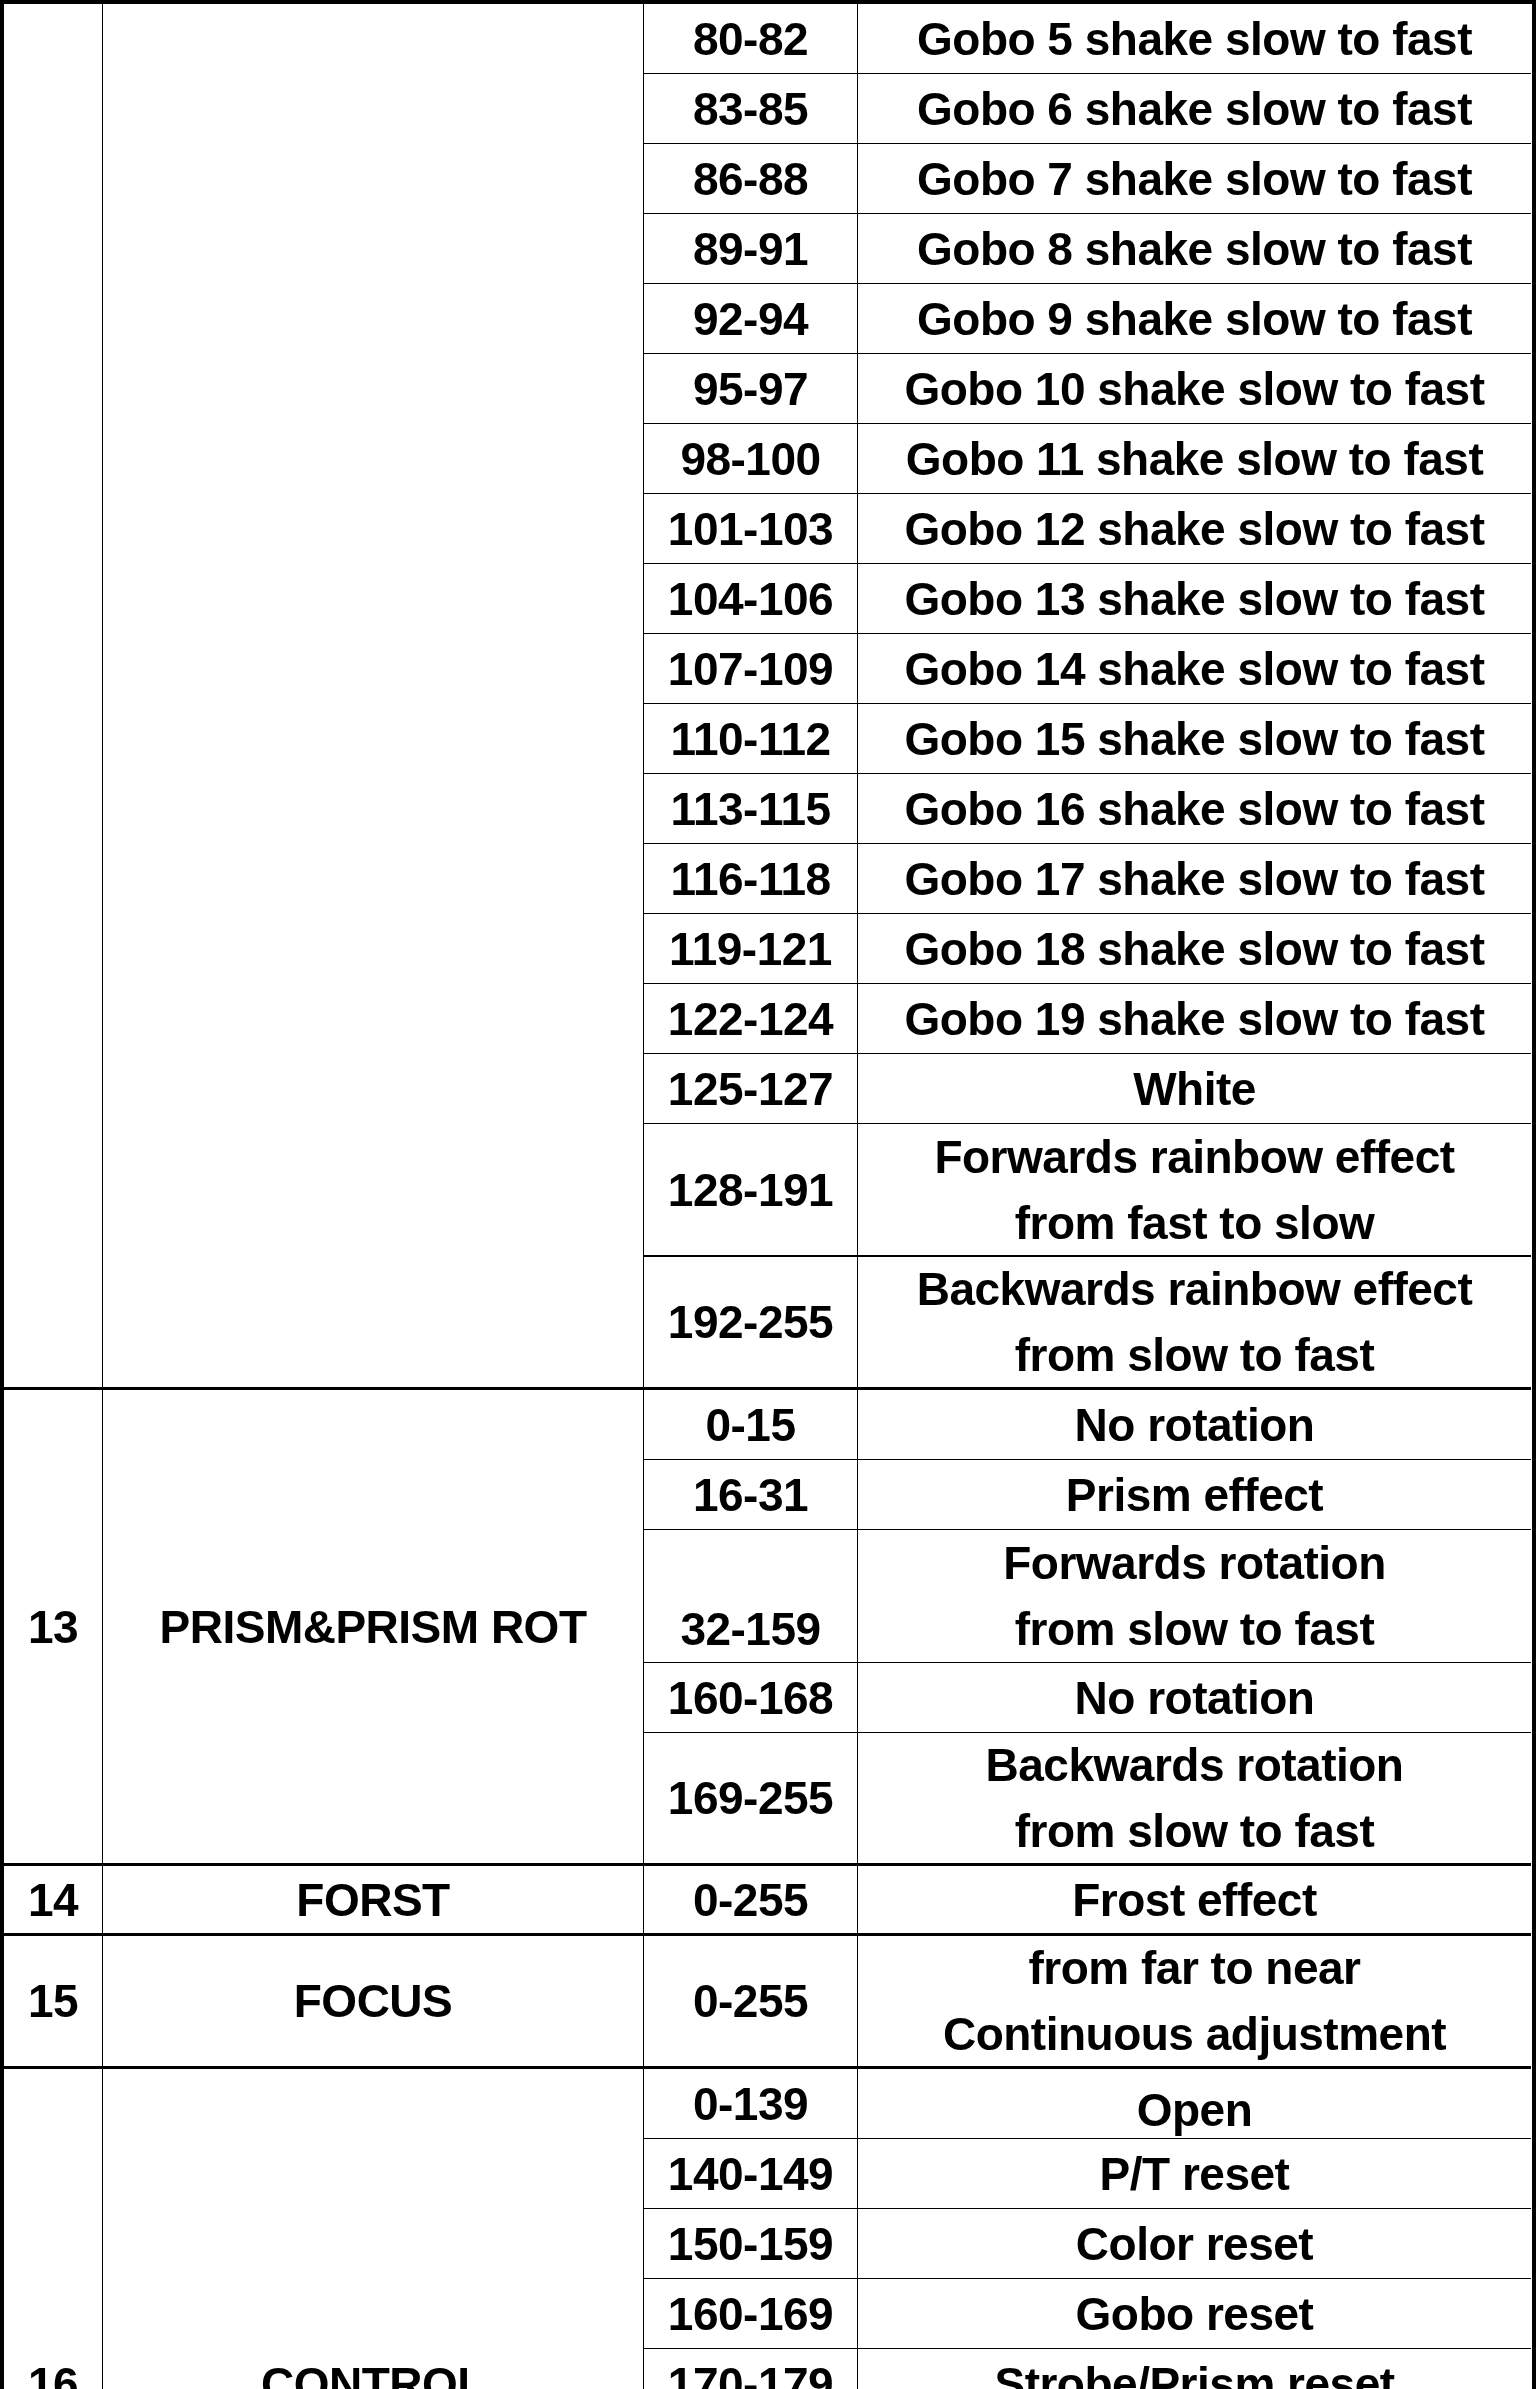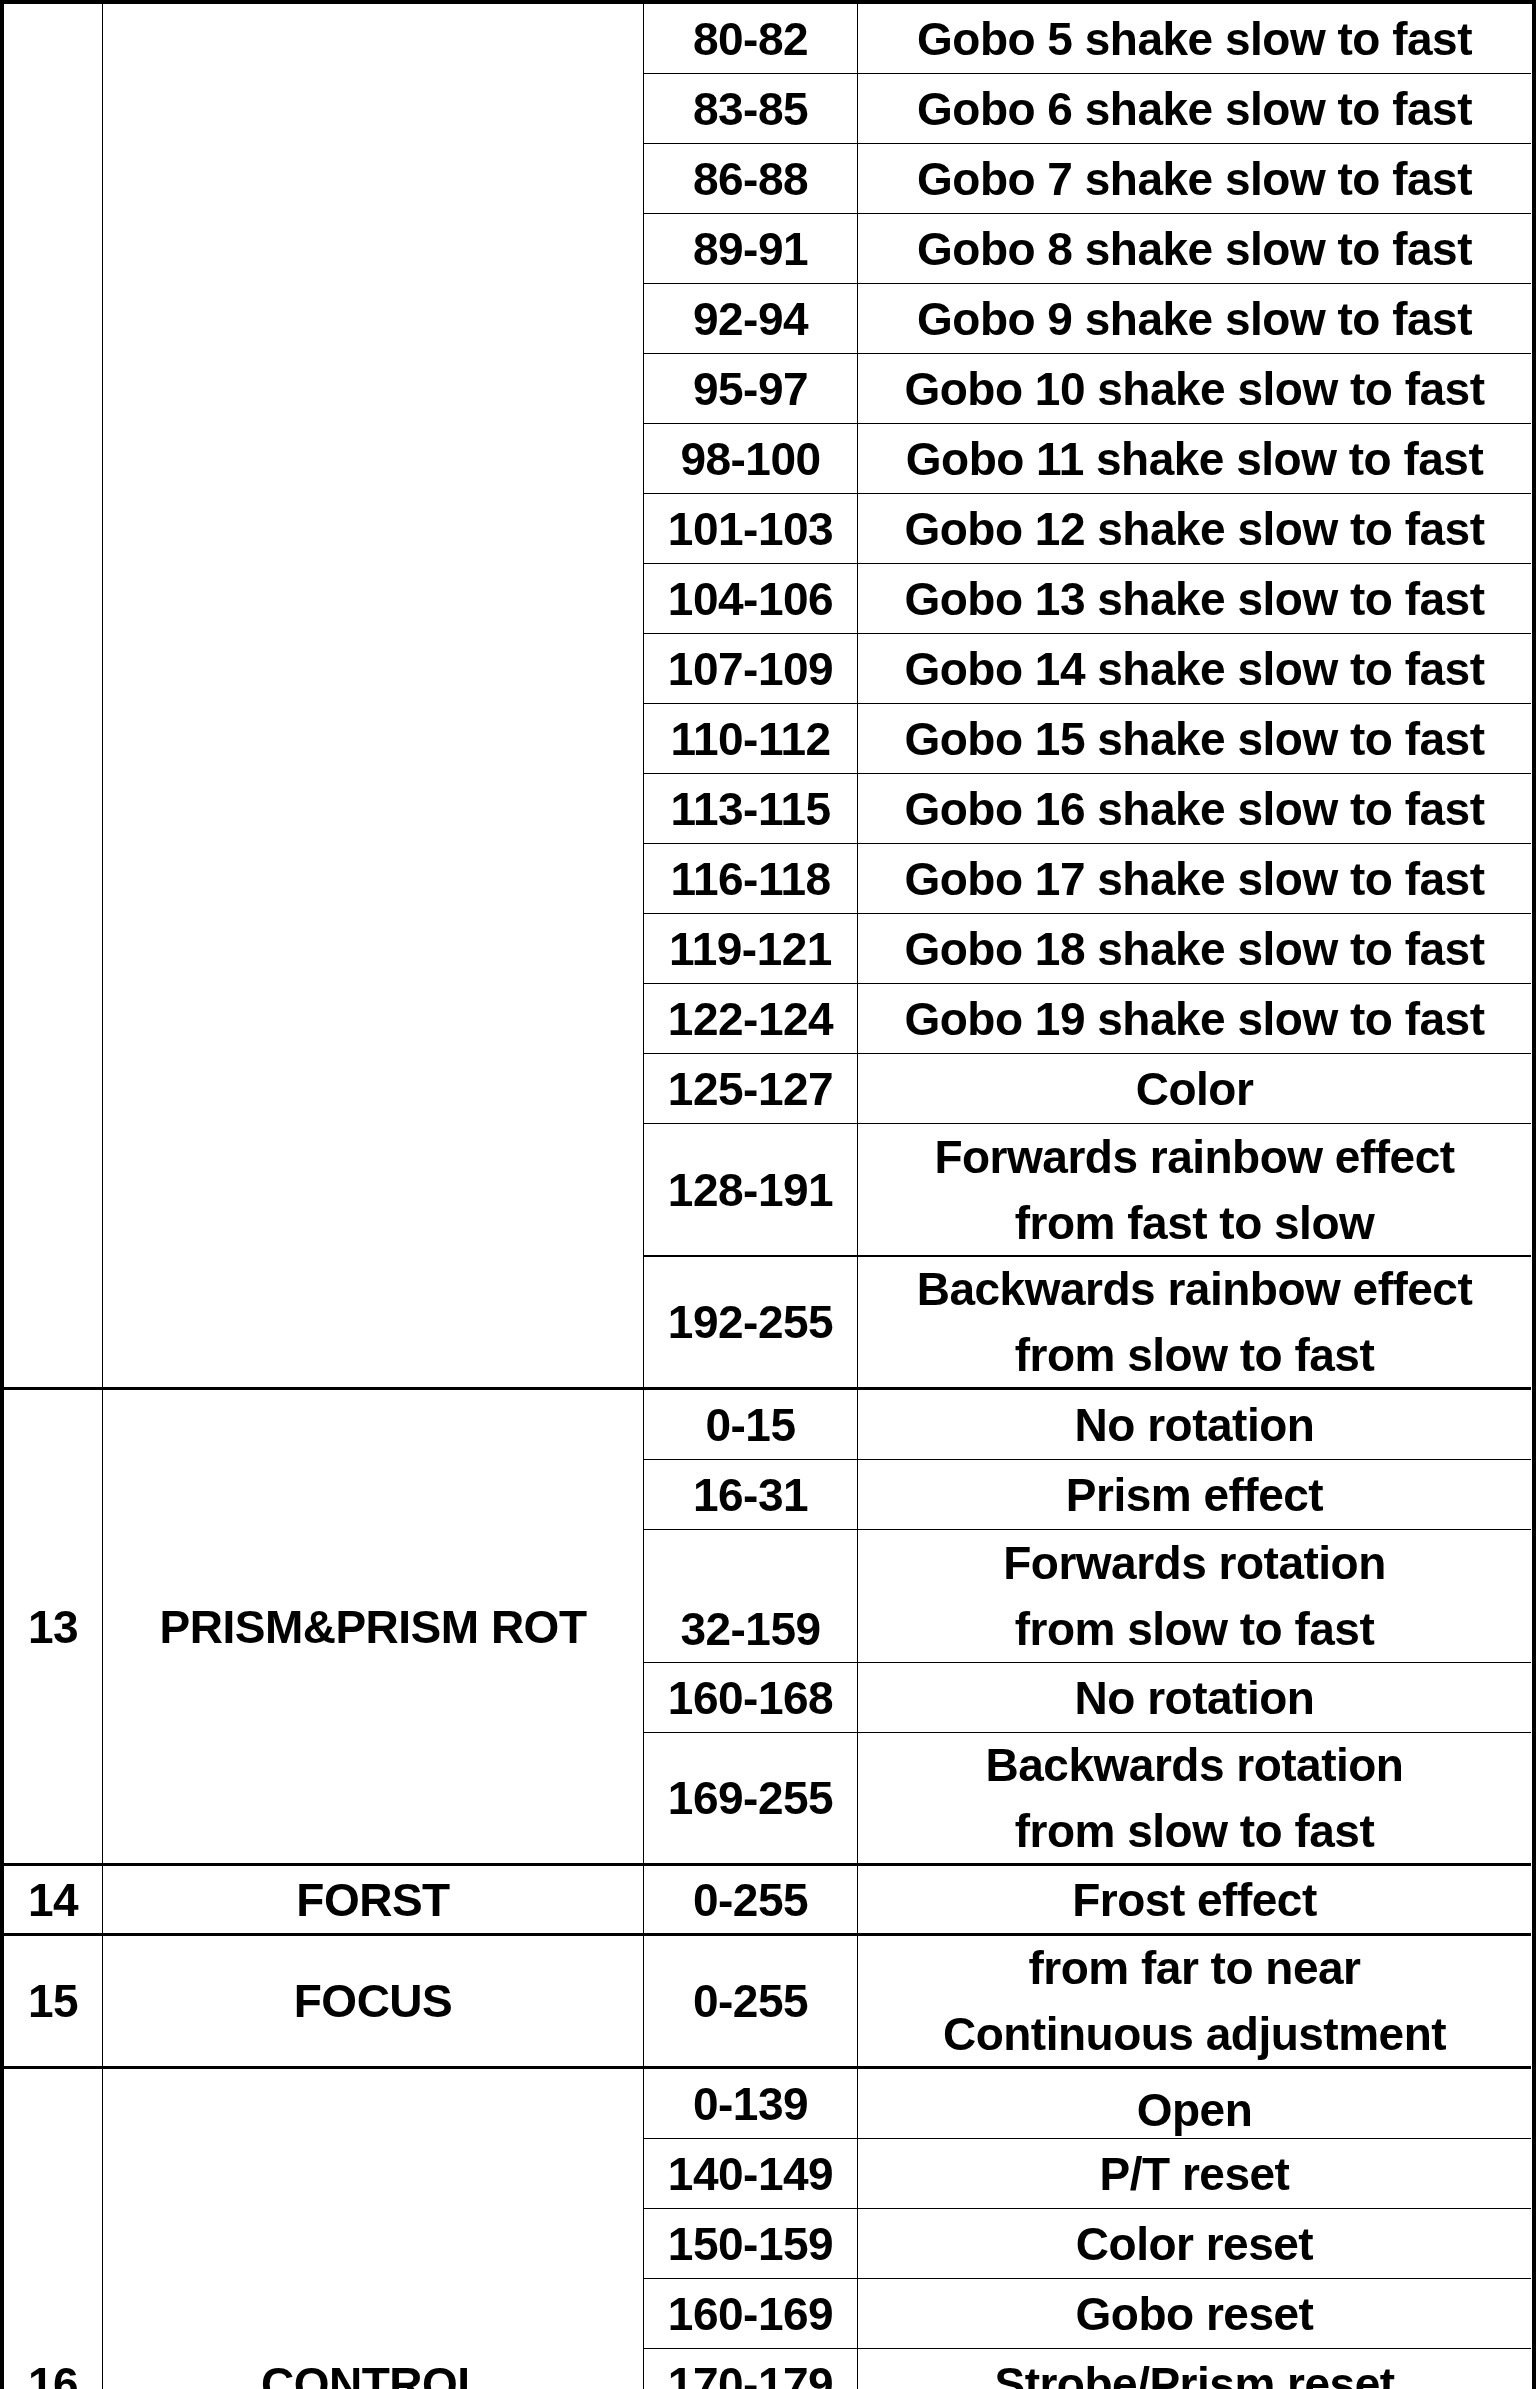--- a/index.html
+++ b/index.html
@@ -138,21 +138,21 @@
       <div class="cell c3" style="grid-area: 15 / 3;">
         <div class="line">122-124</div>
       </div>
       <div class="cell c4" style="grid-area: 15 / 4;">
         <div class="line">Gobo 19 shake slow to fast</div>
       </div>
       <div class="cell c3" style="grid-area: 16 / 3;">
         <div class="line">125-127</div>
       </div>
       <div class="cell c4" style="grid-area: 16 / 4;">
-        <div class="line">Color</div>
+        <div class="line">White</div>
       </div>
       <div class="cell c3 hvy" style="grid-area: 17 / 3;">
         <div class="line">128-191</div>
       </div>
       <div class="cell c4 hvy" style="grid-area: 17 / 4;">
         <div class="line">Forwards rainbow effect</div>
         <div class="line">from fast to slow</div>
       </div>
       <div class="cell c3 sec-end" style="grid-area: 18 / 3;">
         <div class="line">192-255</div>

